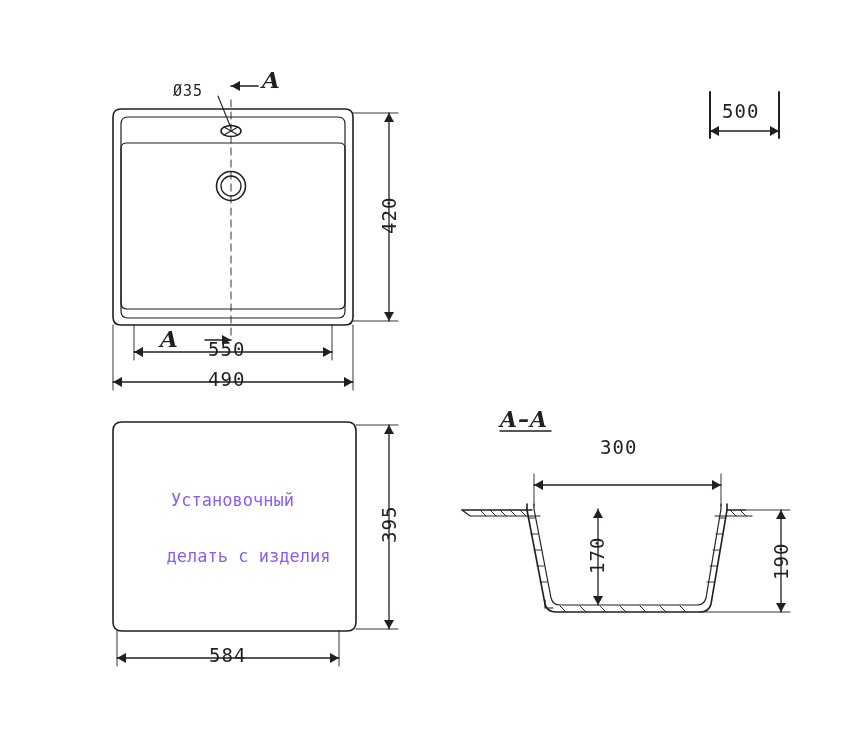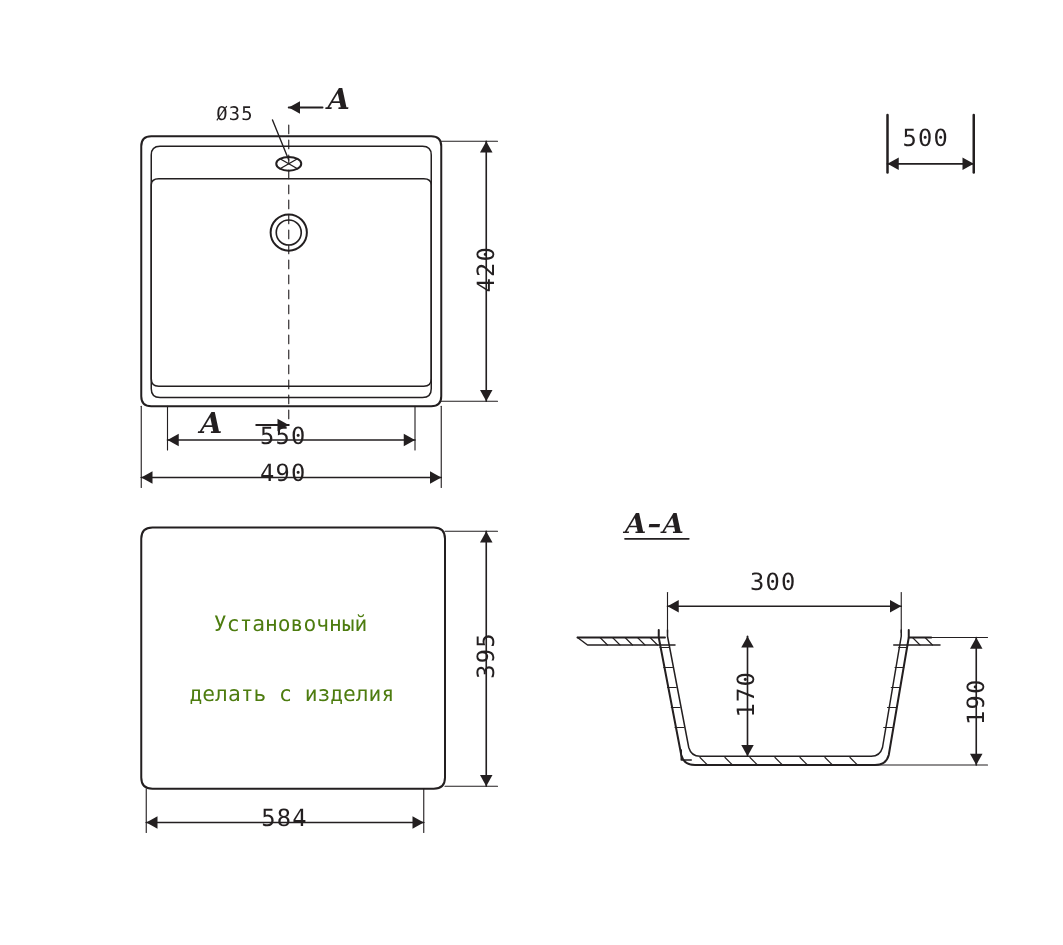--- a/index.html
+++ b/index.html
@@ -44,21 +44,21 @@
     font-style: italic;
     font-size: 23px;
     font-weight: bold;
   }
   .note {
     position: absolute;
     font-family: "DejaVu Sans Mono", monospace;
     font-size: 17px;
     line-height: 28px;
     text-align: center;
-    color: #4d7c0f;
+    color: #8b5cf6;
     white-space: pre;
   }
   .sec-title {
     position: absolute;
     font-family: "DejaVu Serif", serif;
     font-style: italic;
     font-size: 22px;
     font-weight: bold;
     letter-spacing: 1px;
   }
@@ -194,25 +194,25 @@
 
   <div class="lbl small" style="left:173px; top:82px;">Ø35</div>
   <div class="lbl ital" style="left:262px; top:66px;">A</div>
   <div class="lbl ital" style="left:160px; top:325px;">A</div>
 
   <div class="lbl vert" style="left:378px; top:234px;">420</div>
   <div class="lbl" style="left:208px; top:338px;">550</div>
   <div class="lbl" style="left:208px; top:368px;">490</div>
 
   <div class="note" style="left:125px; top:486px; width:215px;">Установочный</div>
-  <div class="note" style="left:126px; top:542px; width:215px;">делать с изделия</div>
+  <div class="note" style="left:141px; top:542px; width:215px;">делать с изделия</div>
 
   <div class="lbl vert" style="left:378px; top:543px;">395</div>
   <div class="lbl" style="left:209px; top:644px;">584</div>
 
   <div class="sec-title" style="left:500px; top:406px;">A–A</div>
-  <div class="lbl" style="left:600px; top:455px;">300</div>
+  <div class="lbl" style="left:600px; top:436px;">300</div>
   <div class="lbl vert" style="left:586px; top:574px;">170</div>
   <div class="lbl vert" style="left:770px; top:580px;">190</div>
 
   <div class="lbl" style="left:722px; top:100px;">500</div>
 
 </div>
 
 </body></html>

